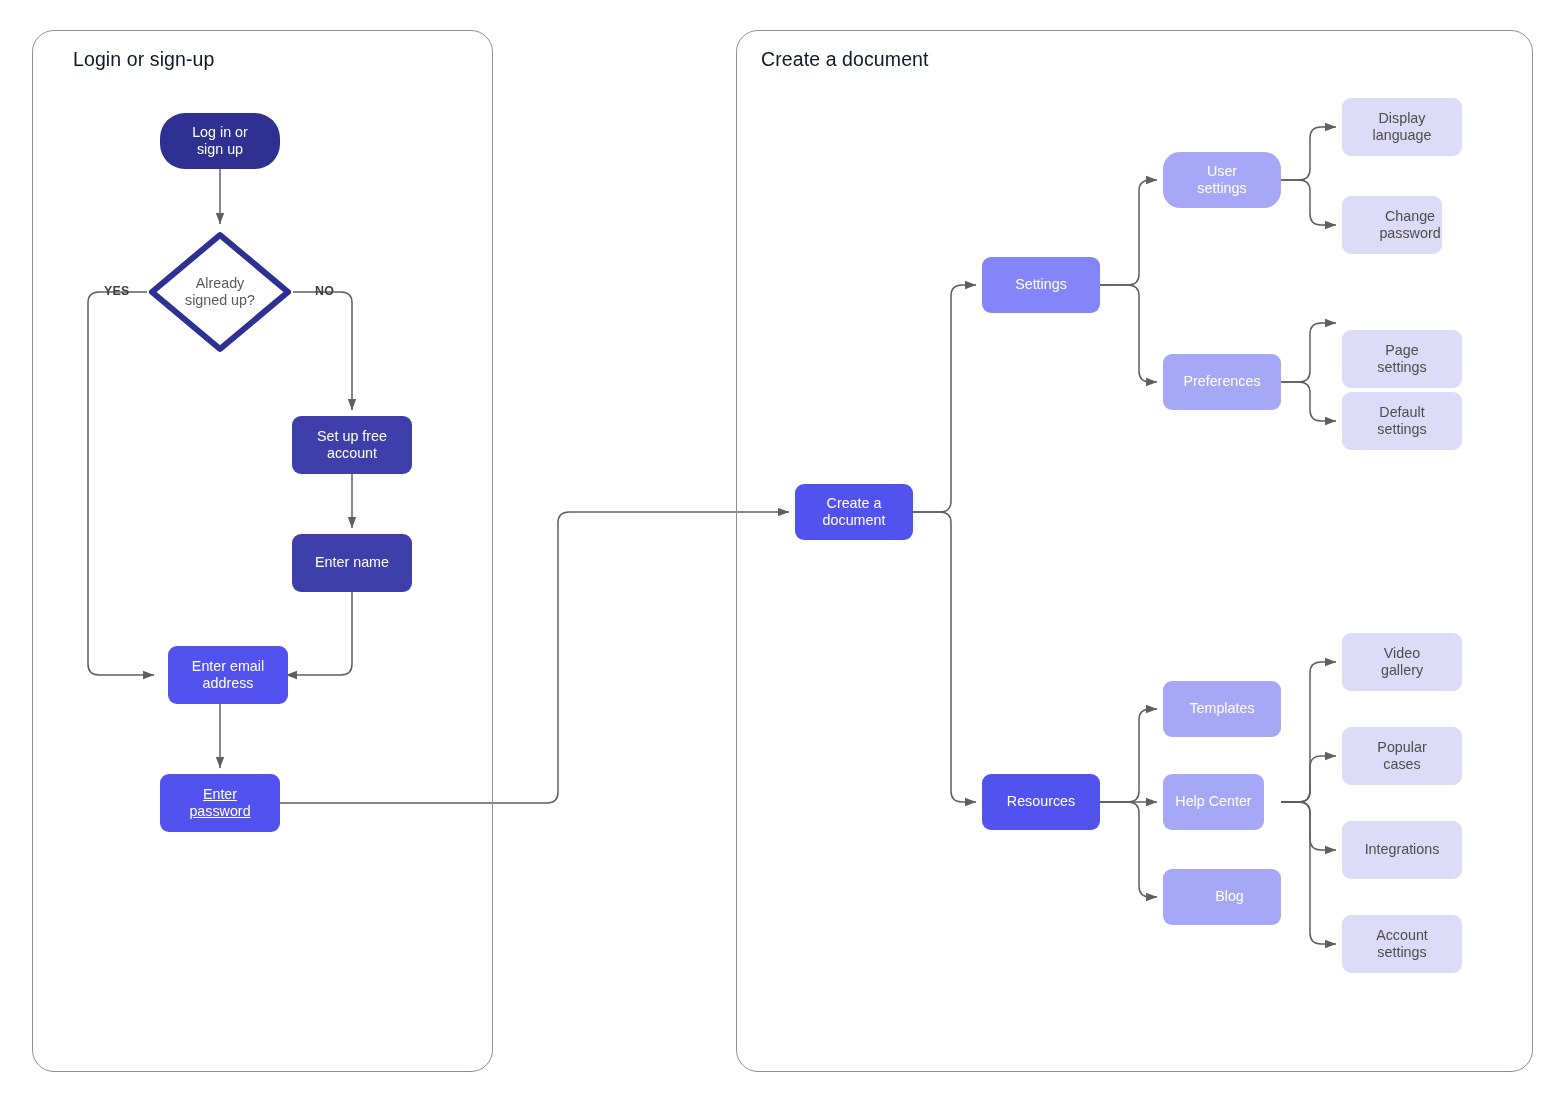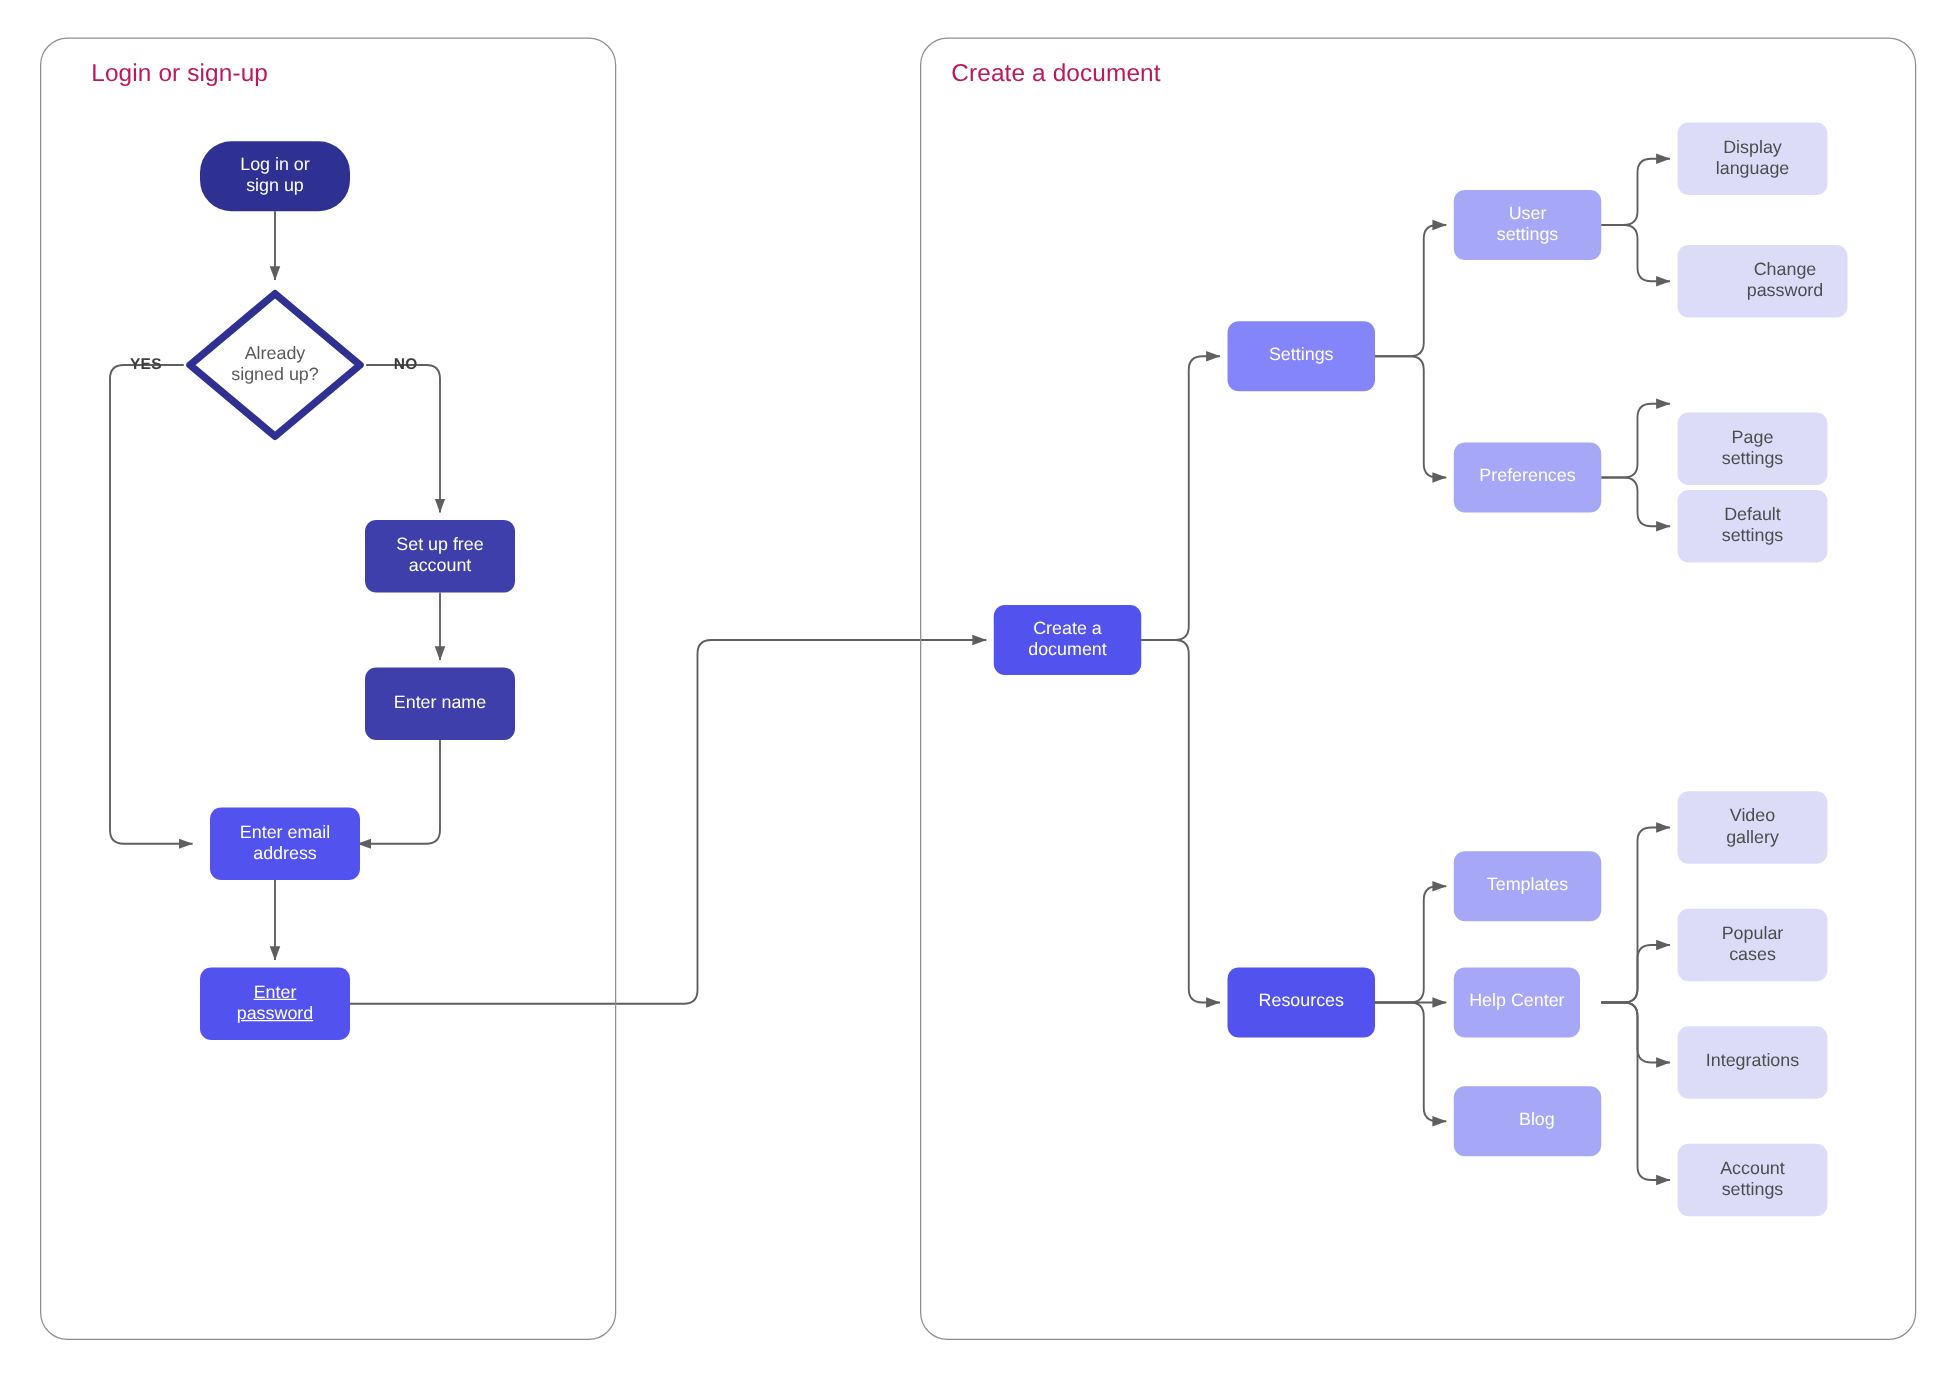--- a/index.html
+++ b/index.html
@@ -28,21 +28,21 @@
   .panel {
     position: absolute;
     box-sizing: border-box;
     border: 1.3px solid #8f8f8f;
     border-radius: 22px;
     background: transparent;
   }
   .panel-title {
     position: absolute;
     font-size: 19.5px;
-    color: #be185d;
+    color: #0f172a;
     letter-spacing: 0.1px;
     white-space: nowrap;
   }
   .node {
     position: absolute;
     box-sizing: border-box;
     display: flex;
     align-items: center;
     justify-content: center;
     text-align: center;
@@ -186,33 +186,33 @@
   <div class="node primary" style="left:168px; top:646px; width:120px; height:58px;">Enter email<br>address</div>
 
   <div class="node primary" style="left:160px; top:774px; width:120px; height:58px;text-decoration:underline;">Enter<br>password</div>
 
   <div class="node primary" style="left:795px; top:484px; width:118px; height:56px;">Create a<br>document</div>
 
   <div class="node accent" style="left:982px; top:257px; width:118px; height:56px;">Settings</div>
 
   <div class="node primary" style="left:982px; top:774px; width:118px; height:56px;">Resources</div>
 
-  <div class="node mid" style="left:1163px; top:152px; width:118px; height:56px;">User<br>settings</div>
+  <div class="node mid" style="left:1163px; top:152px; width:118px; height:56px;border-radius:17px;">User<br>settings</div>
 
   <div class="node mid" style="left:1163px; top:354px; width:118px; height:56px;">Preferences</div>
 
   <div class="node mid" style="left:1163px; top:681px; width:118px; height:56px;">Templates</div>
 
   <div class="node mid" style="left:1163px; top:774px; width:101px; height:56px;">Help Center</div>
 
   <div class="node mid" style="left:1163px; top:869px; width:118px; height:56px;padding-left:19px;">Blog</div>
 
   <div class="node light" style="left:1342px; top:98px; width:120px; height:58px;">Display<br>language</div>
 
-  <div class="node light" style="left:1342px; top:196px; width:136px; height:58px;padding-left:40px;">Change<br>password</div>
+  <div class="node light" style="left:1342px; top:196px; width:100px; height:58px;padding-left:40px;">Change<br>password</div>
 
   <div class="node light" style="left:1342px; top:294px; width:120px; height:58px;margin-top:36px;">Page<br>settings</div>
 
   <div class="node light" style="left:1342px; top:392px; width:120px; height:58px;">Default<br>settings</div>
 
   <div class="node light" style="left:1342px; top:633px; width:120px; height:58px;">Video<br>gallery</div>
 
   <div class="node light" style="left:1342px; top:727px; width:120px; height:58px;">Popular<br>cases</div>
 
   <div class="node light" style="left:1342px; top:821px; width:120px; height:58px;">Integrations</div>

